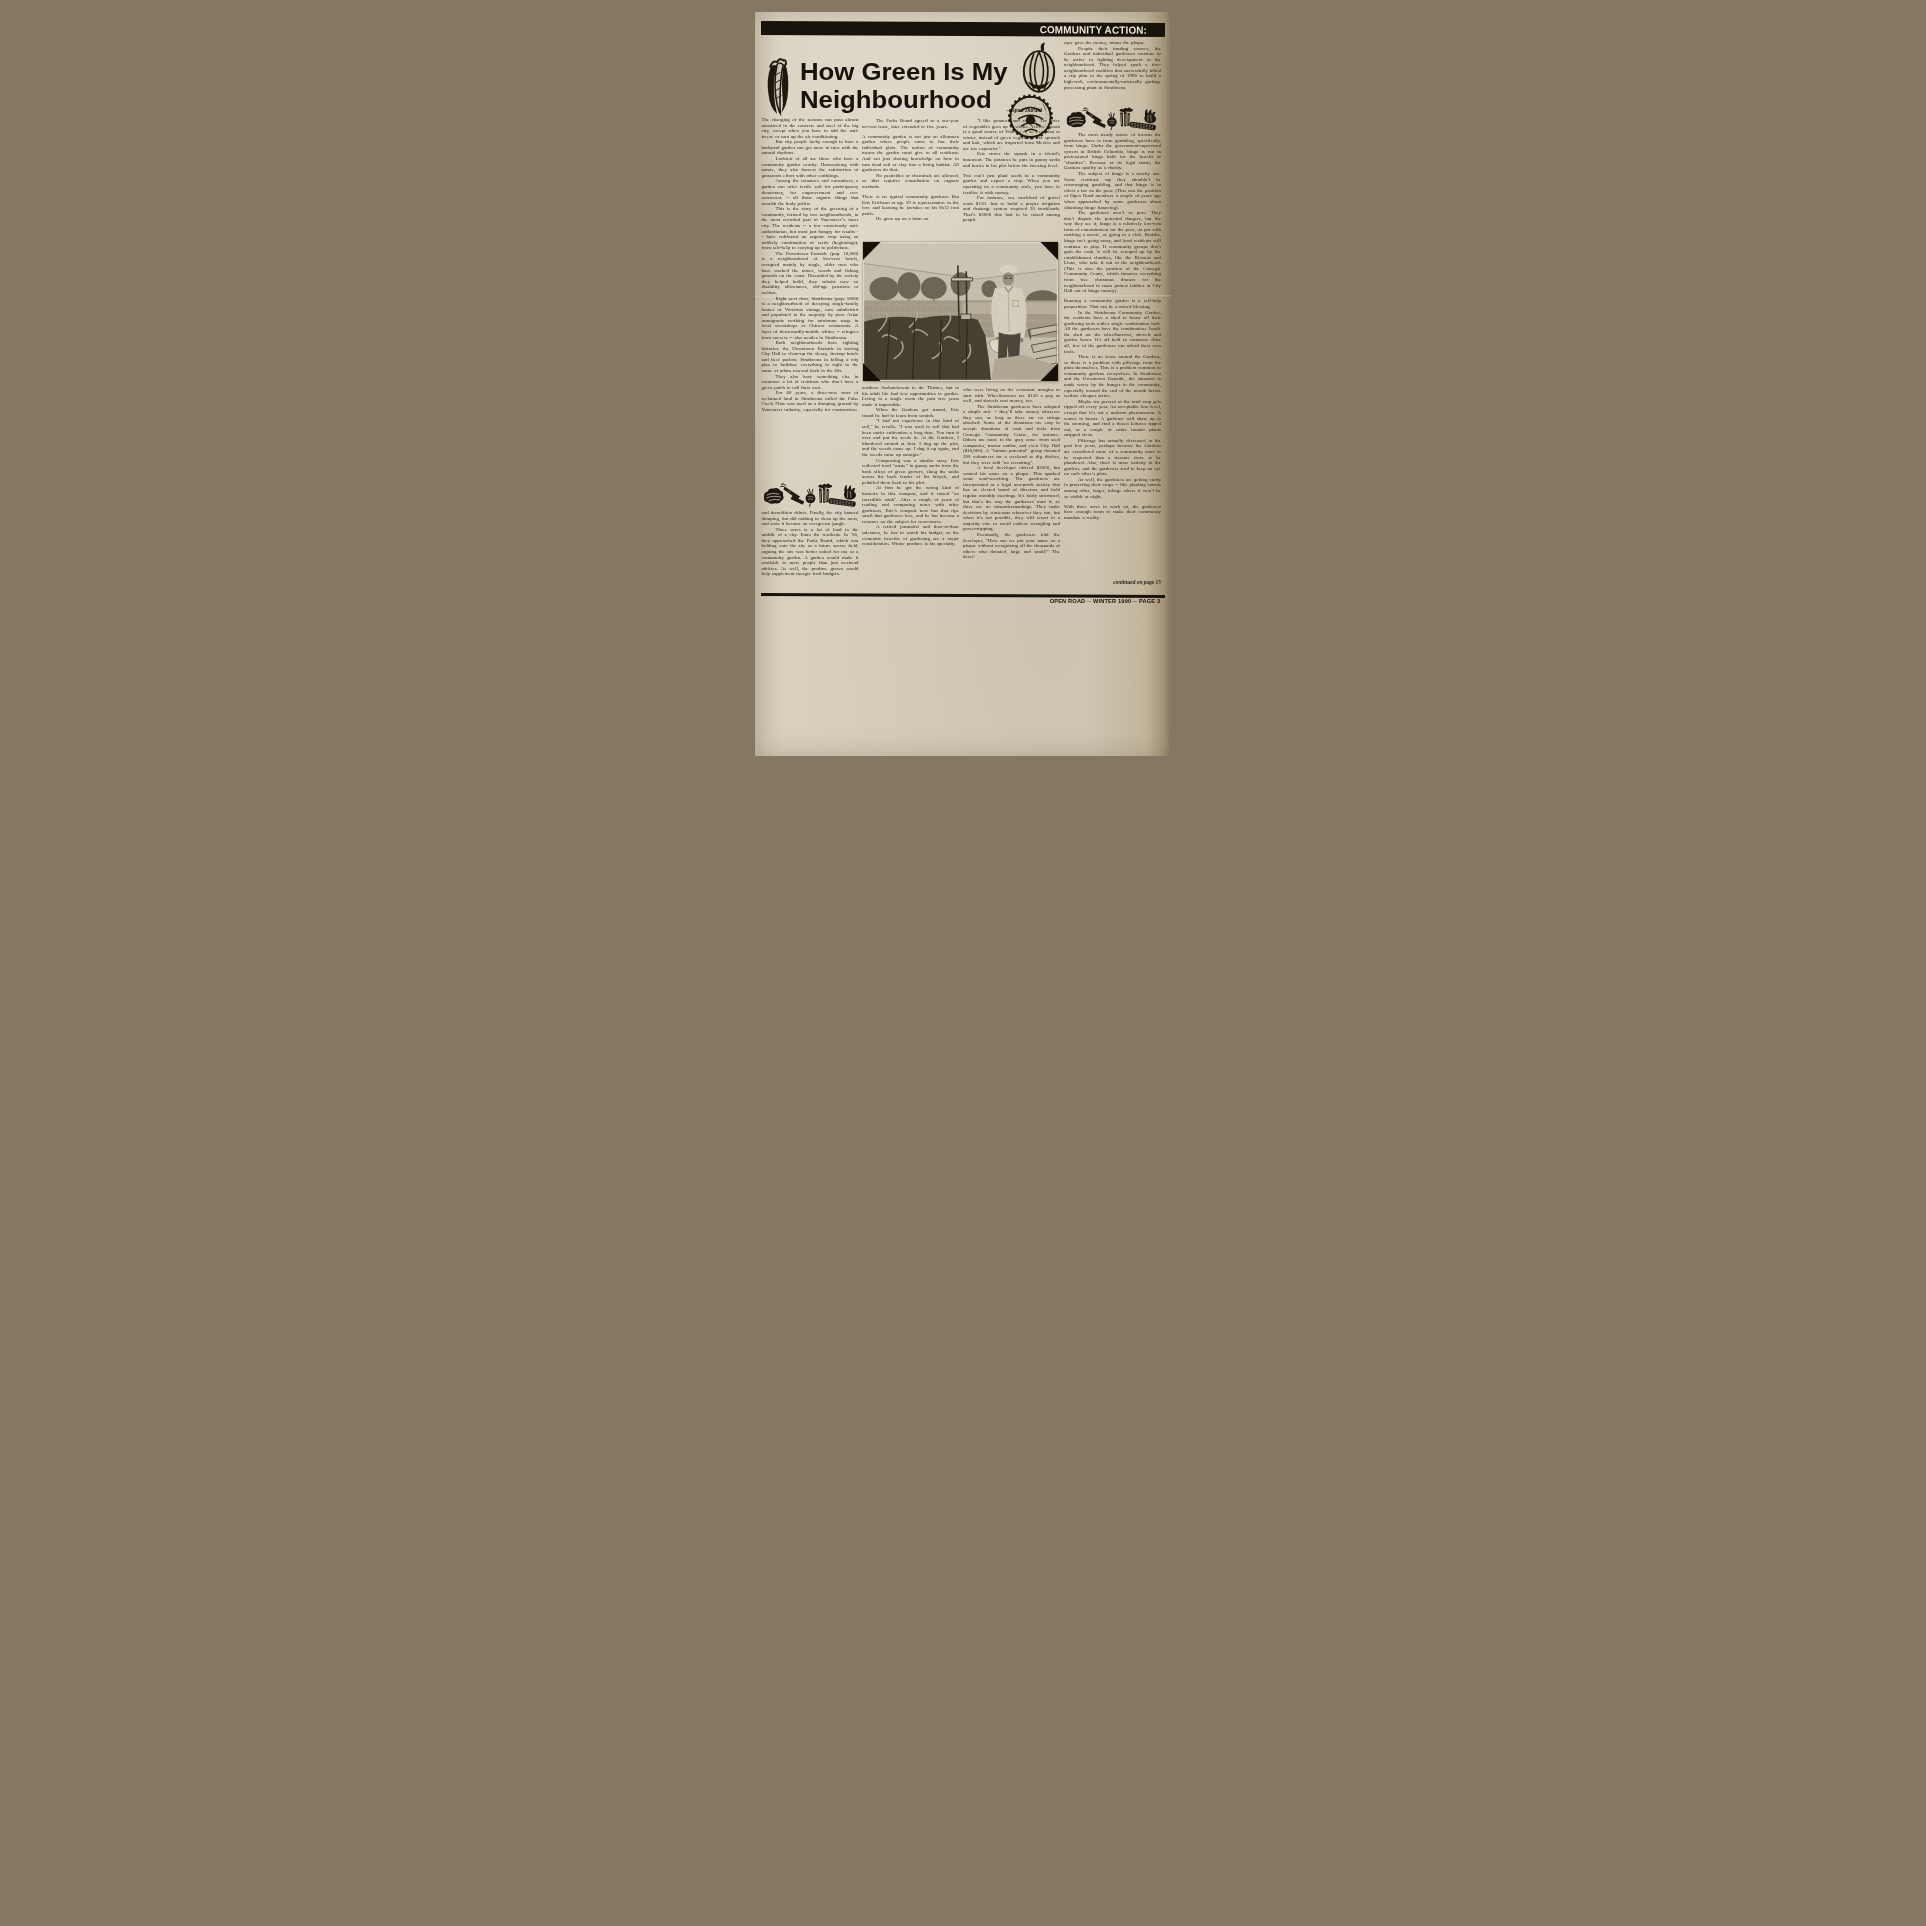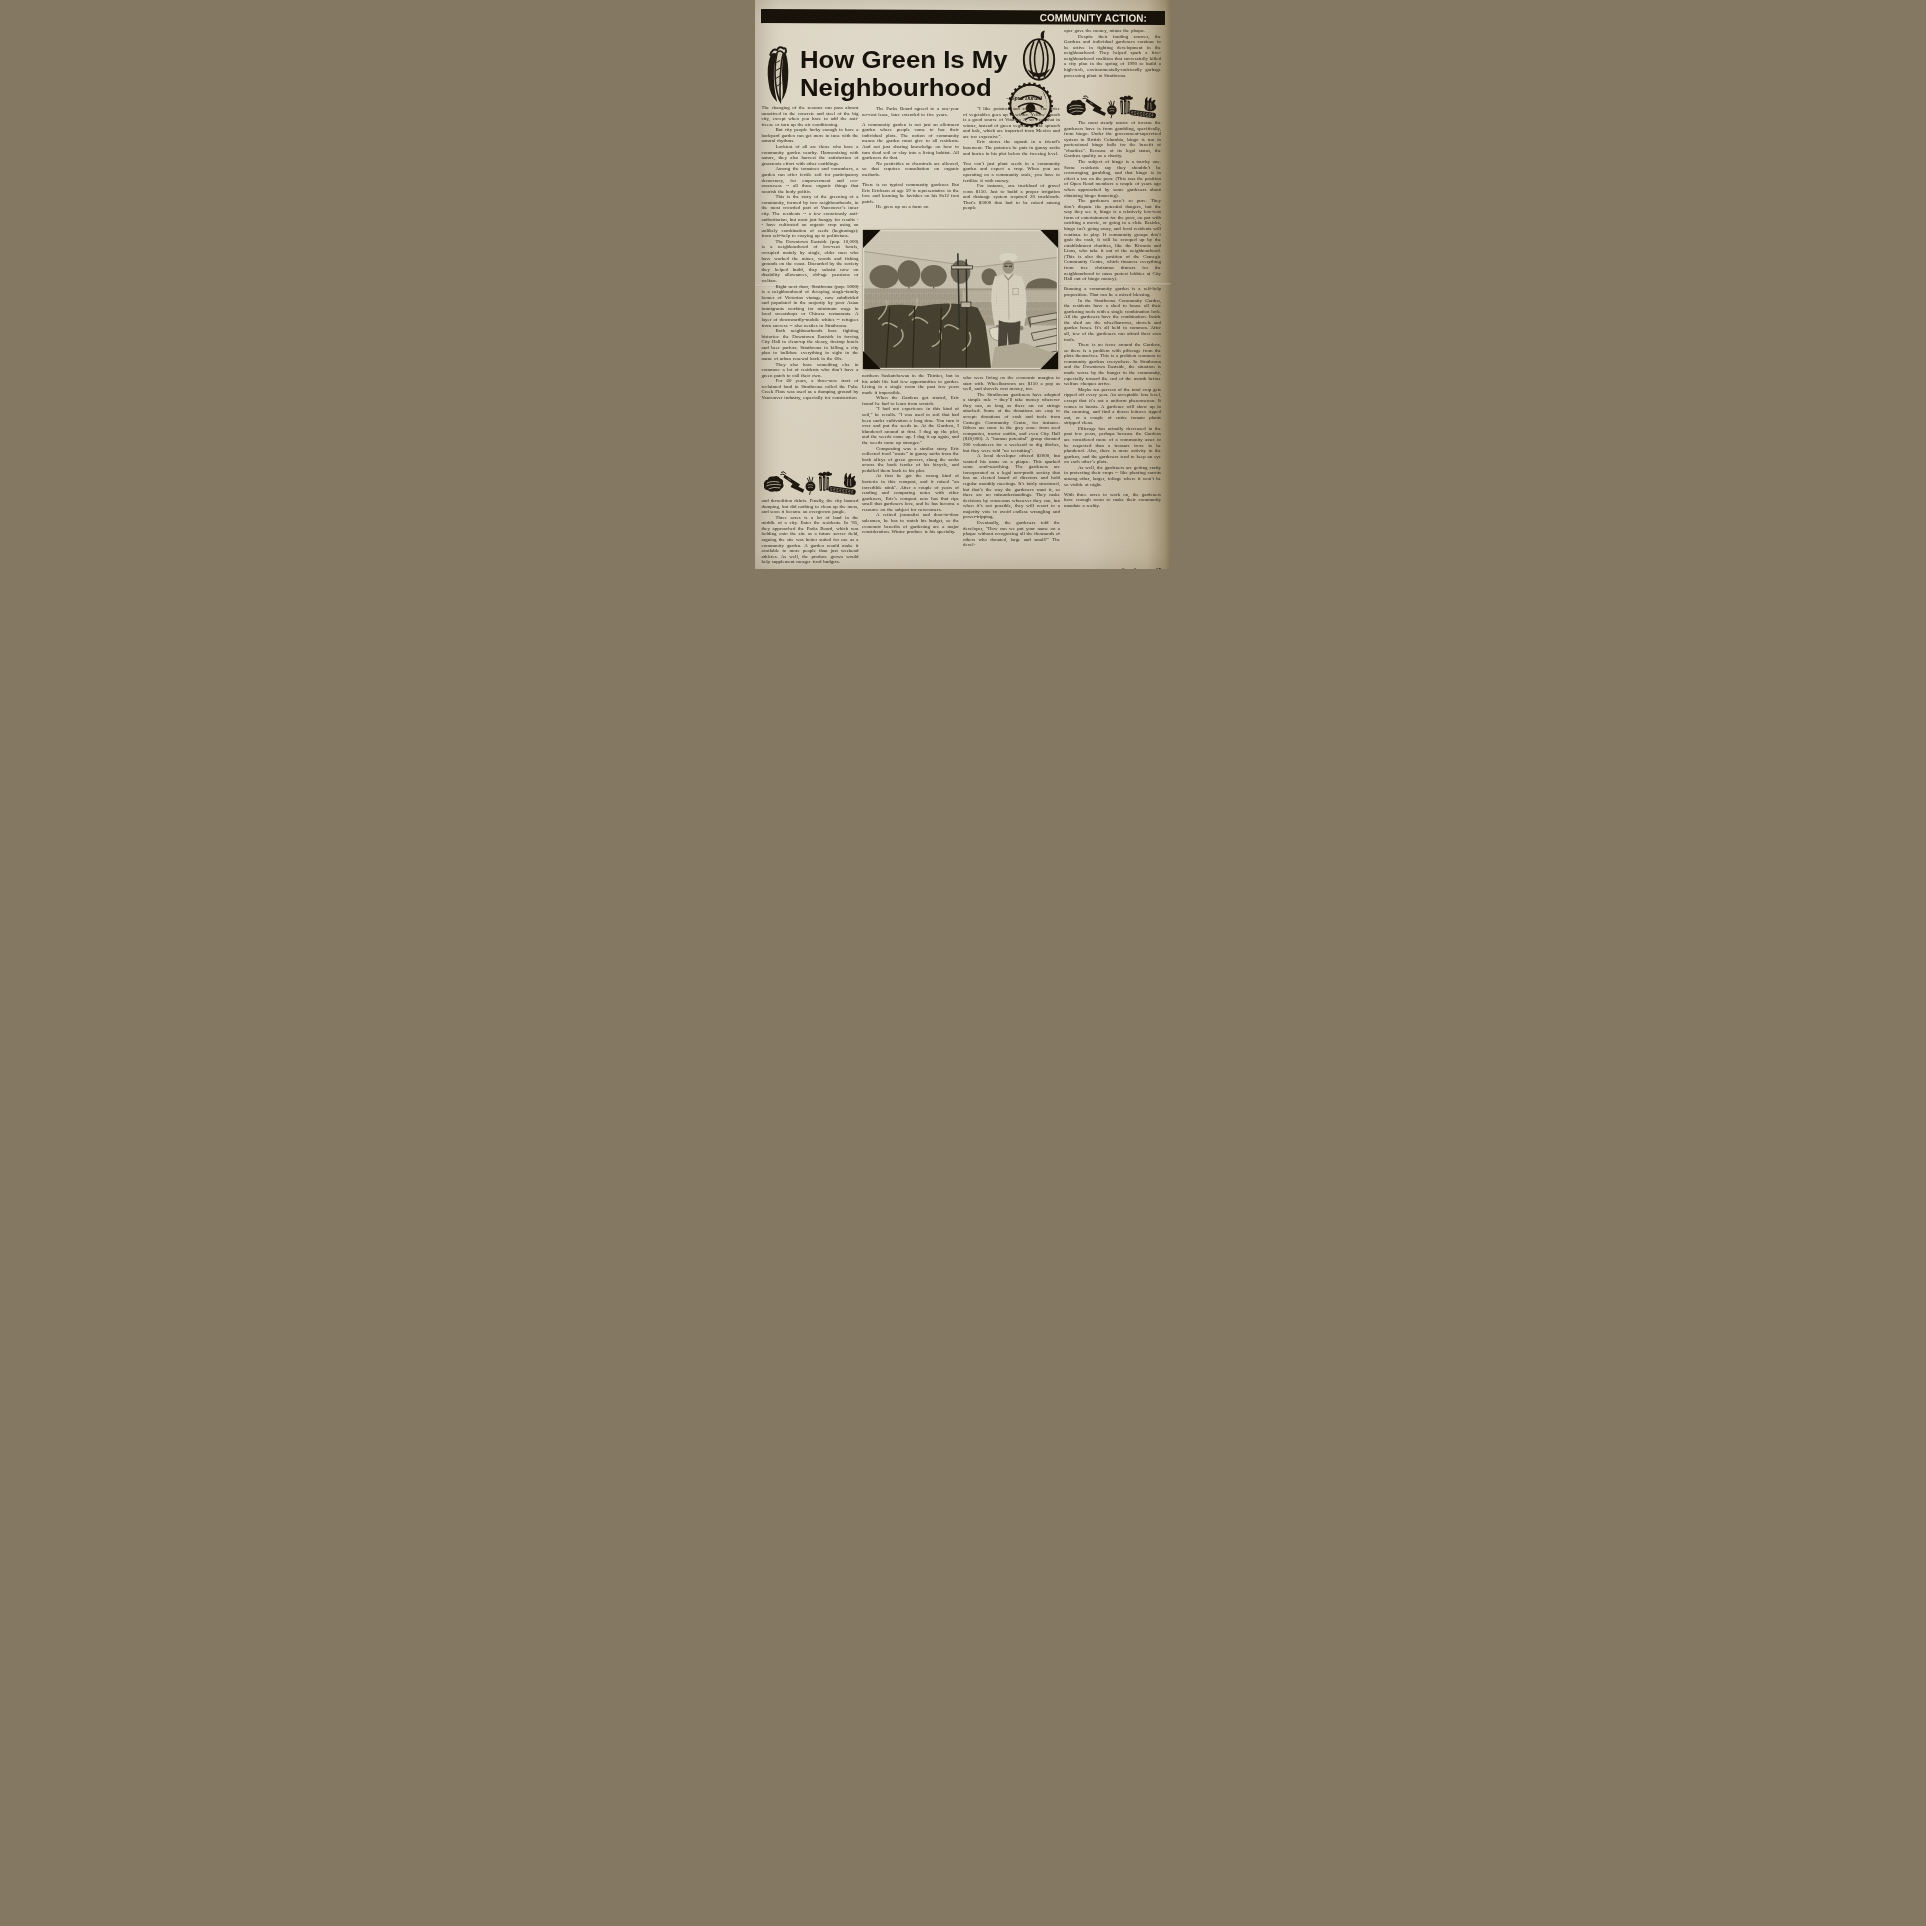--- a/index.html
+++ b/index.html
@@ -1,18 +1,18 @@
 <!DOCTYPE html>
 <html lang="en" style="font-size:6.2px"><head>
 <meta charset="utf-8">
 <title>Open Road — Winter 1990 — Page 3</title>
 <style>
   html,body{margin:0;padding:0;background:#857862;}
   .page{
-    position:relative;width:416px;height:569px;margin:0 auto;overflow:hidden;
+    position:relative;width:416px;height:744px;margin:12px auto;overflow:hidden;
     background:
       radial-gradient(ellipse at 30% 18%, rgba(255,255,255,0.22), transparent 55%),
       radial-gradient(ellipse at 70% 80%, rgba(120,100,70,0.10), transparent 60%),
       linear-gradient(90deg,#cdc4b0 0,#d8d0bd 6%,#d6cdba 80%,#c6baa1 94%,#a89b7e 98.5%,#8c7f62 100%),
       #d5ccb9;
     box-shadow:inset 0 0 27px rgba(90,75,50,0.28);
     font-family:"Liberation Serif", serif;color:#2a241b;
   }
   .crease{position:absolute;left:0;right:0;top:284px;height:2.3px;
     background:linear-gradient(rgba(255,255,255,0.32), rgba(110,95,70,0.16));

